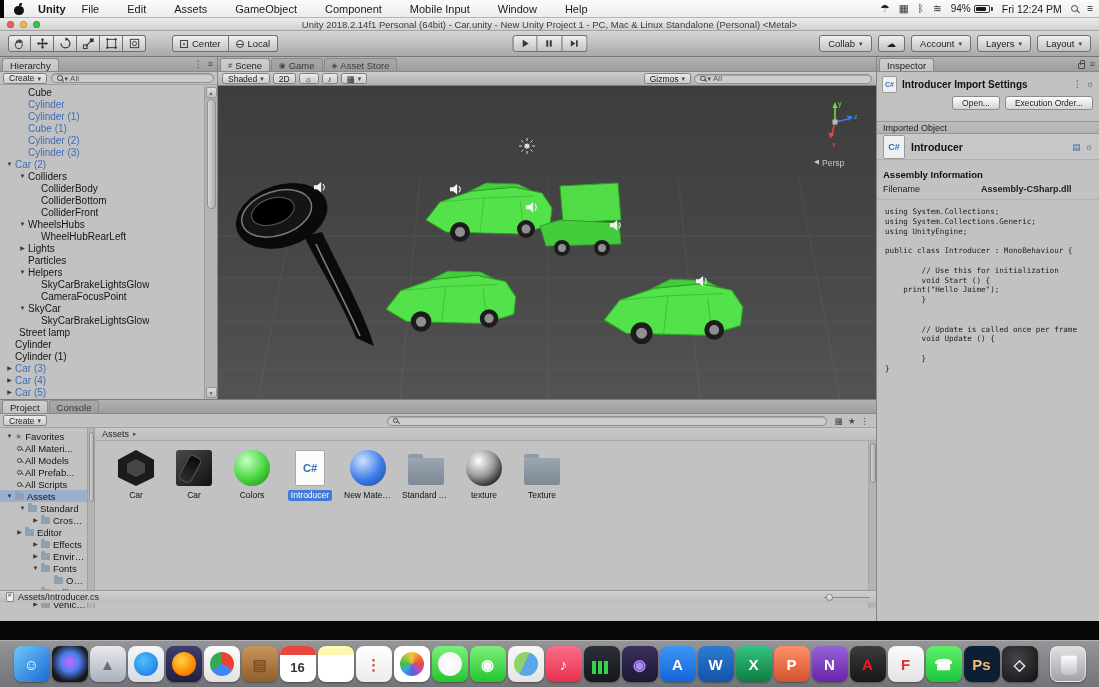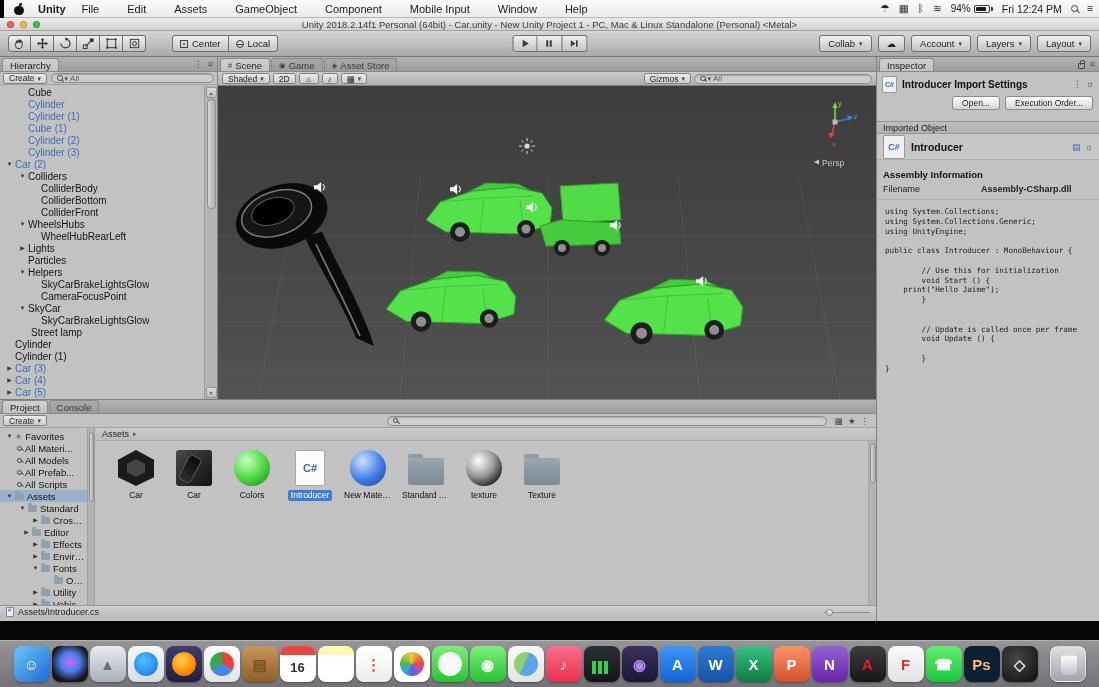--- a/index.html
+++ b/index.html
@@ -133,21 +133,21 @@
   .kind-hammer .thumb-inner::after{content:"";position:absolute;left:7px;top:5px;width:12px;height:26px;background:linear-gradient(#0a0a0a,#2e2e2e);border:1px solid #555;border-radius:5px;transform:rotate(28deg)}
   .kind-sphere-green .thumb-inner{border-radius:50%;background:radial-gradient(circle at 35% 30%,#c6ffc0,#46d63e 55%,#1e7a1a)}
   .kind-sphere-blue .thumb-inner{border-radius:50%;background:radial-gradient(circle at 35% 30%,#cfe2ff,#3e7de8 55%,#1c3f8f)}
   .kind-sphere-bw .thumb-inner{border-radius:50%;background:radial-gradient(circle at 35% 30%,#ffffff,#9a9a9a 45%,#222222 80%)}
   .kind-csharp .thumb-inner{background:#fcfcfc;border:1px solid #aaa;border-radius:2px;width:30px;height:36px;margin:0 auto}
   .kind-csharp .thumb-inner::after{content:"C#";position:absolute;left:0;right:0;top:11px;text-align:center;font-size:11px;font-weight:bold;color:#3a6fb0}
   .kind-folder .thumb-inner{width:36px;height:27px;margin-top:7px;background:linear-gradient(#9aa6b2,#7d8a96);border-radius:2px}
   .kind-folder .thumb-inner::before{content:"";position:absolute;top:-4px;left:0;width:15px;height:4px;background:#8f9ba7;border-radius:2px 2px 0 0}
   .grid-scroll{position:absolute;top:13px;right:0;width:8px;bottom:0;background:#b4b4b4;border-left:1px solid #a6a6a6}
   .grid-scroll .sb-thumb{left:1px;width:6px;top:2px;height:40px}
-  .pfooter{position:absolute;left:0;right:0;bottom:3px;height:13px;background:linear-gradient(#cfcfcf,#bcbcbc);border-top:1px solid #979797;display:flex;align-items:center;padding:0 6px;font-size:9px;color:#222;gap:4px}
+  .pfooter{position:absolute;left:0;right:0;bottom:18px;height:13px;background:linear-gradient(#cfcfcf,#bcbcbc);border-top:1px solid #979797;display:flex;align-items:center;padding:0 6px;font-size:9px;color:#222;gap:4px}
   .csharp-mini{width:8px;height:10px;background:#efefef;border:1px solid #888;border-radius:1px;position:relative;flex:none}
   .csharp-mini::after{content:"#";position:absolute;left:1px;top:-1px;font-size:6px;color:#3a6fb0}
   .zoom-slider{margin-left:auto;width:46px;position:relative;height:9px}
   .zs-track{position:absolute;top:4px;left:0;right:0;height:1.5px;background:#8a8a8a;border-radius:1px}
   .zs-knob{position:absolute;top:1px;left:2px;width:7px;height:7px;background:linear-gradient(#f2f2f2,#cdcdcd);border:1px solid #868686;border-radius:50%}
 
   
   .insp-body{position:absolute;top:15px;left:0;right:0;bottom:36px;overflow:hidden}
   .insp-header{height:24px;display:flex;align-items:center;padding:0 5px;gap:5px}
   .cs-badge{width:15px;height:17px;background:#f0f0f0;border:1px solid #999;border-radius:2px;font-size:7px;display:flex;align-items:center;justify-content:center;color:#3a6fb0;font-weight:bold;flex:none}
@@ -441,21 +441,21 @@
           <div class="trow arrow-down" style="padding-left: 17px;">
             <span class="tri"></span>
             <span class="tlabel">SkyCar</span>
           </div>
 
           <div class="trow" style="padding-left: 30px;">
             <span class="tri"></span>
             <span class="tlabel">SkyCarBrakeLightsGlow</span>
           </div>
 
-          <div class="trow" style="padding-left: 20px;">
+          <div class="trow" style="padding-left: 8px;">
             <span class="tri"></span>
             <span class="tlabel">Street lamp</span>
           </div>
 
           <div class="trow" style="padding-left: 4px;">
             <span class="tri"></span>
             <span class="tlabel">Cylinder</span>
           </div>
 
           <div class="trow" style="padding-left: 4px;">
@@ -674,21 +674,21 @@
                 <span class="folder-ic"></span>
                 <span class="tlabel">Standard</span>
               </div>
 
               <div class="trow arrow-right" style="padding-left: 30px;">
                 <span class="tri"></span>
                 <span class="folder-ic"></span>
                 <span class="tlabel">CrossP...</span>
               </div>
 
-              <div class="trow arrow-right" style="padding-left: 21px;">
+              <div class="trow arrow-right" style="padding-left: 14px;">
                 <span class="tri"></span>
                 <span class="folder-ic"></span>
                 <span class="tlabel">Editor</span>
               </div>
 
               <div class="trow arrow-right" style="padding-left: 30px;">
                 <span class="tri"></span>
                 <span class="folder-ic"></span>
                 <span class="tlabel">Effects</span>
               </div>

